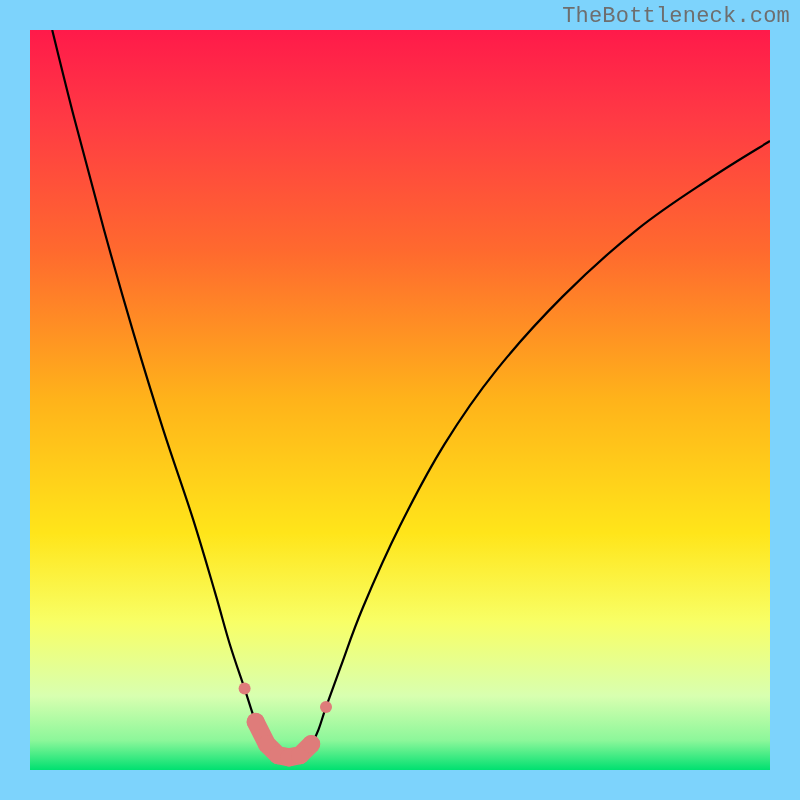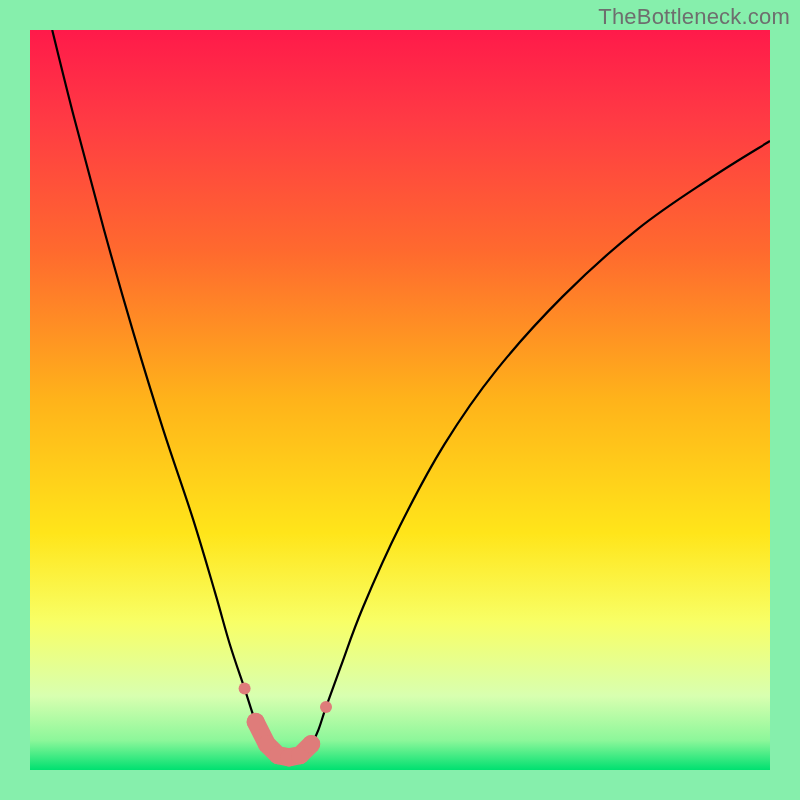--- a/index.html
+++ b/index.html
@@ -8,21 +8,22 @@
     width: 800px;
     height: 800px;
     background: #000000;
     font-family: Arial, Helvetica, sans-serif;
     overflow: hidden;
   }
   .frame {
     position: relative;
     width: 800px;
     height: 800px;
-    background: #86efac;
+    background: #7dd3fc;
+    font-family: Liberation Mono, monospace;
   }
   .watermark {
     position: absolute;
     top: 4px;
     right: 10px;
     color: #6e6e6e;
     font-size: 22px;
     font-weight: 500;
     letter-spacing: 0.2px;
     user-select: none;

